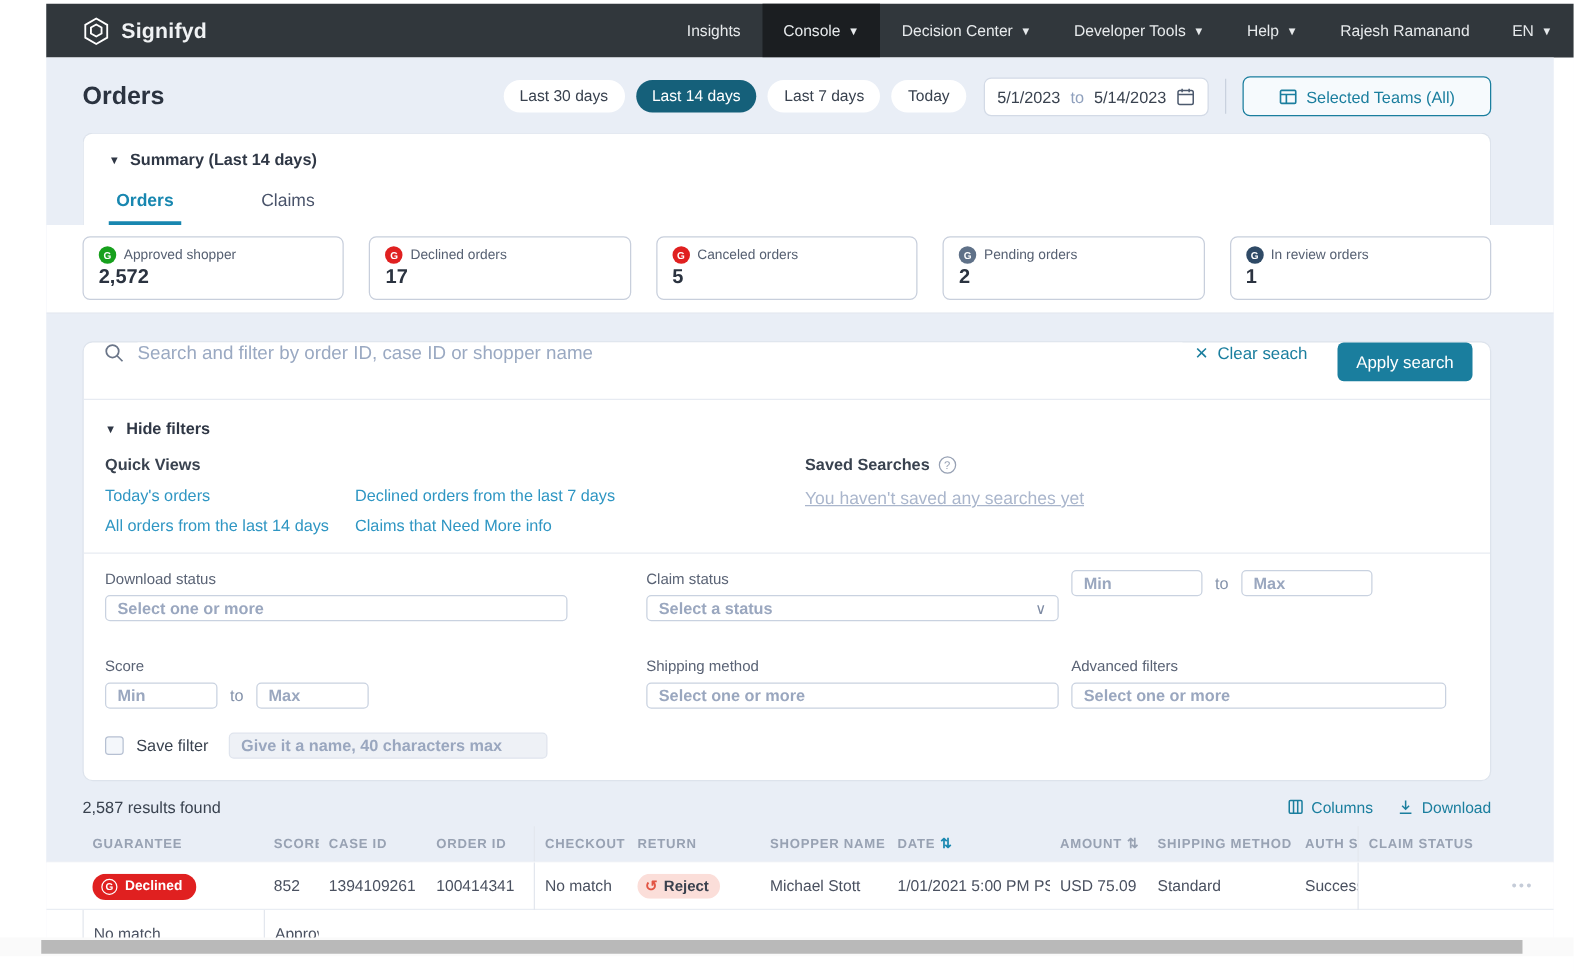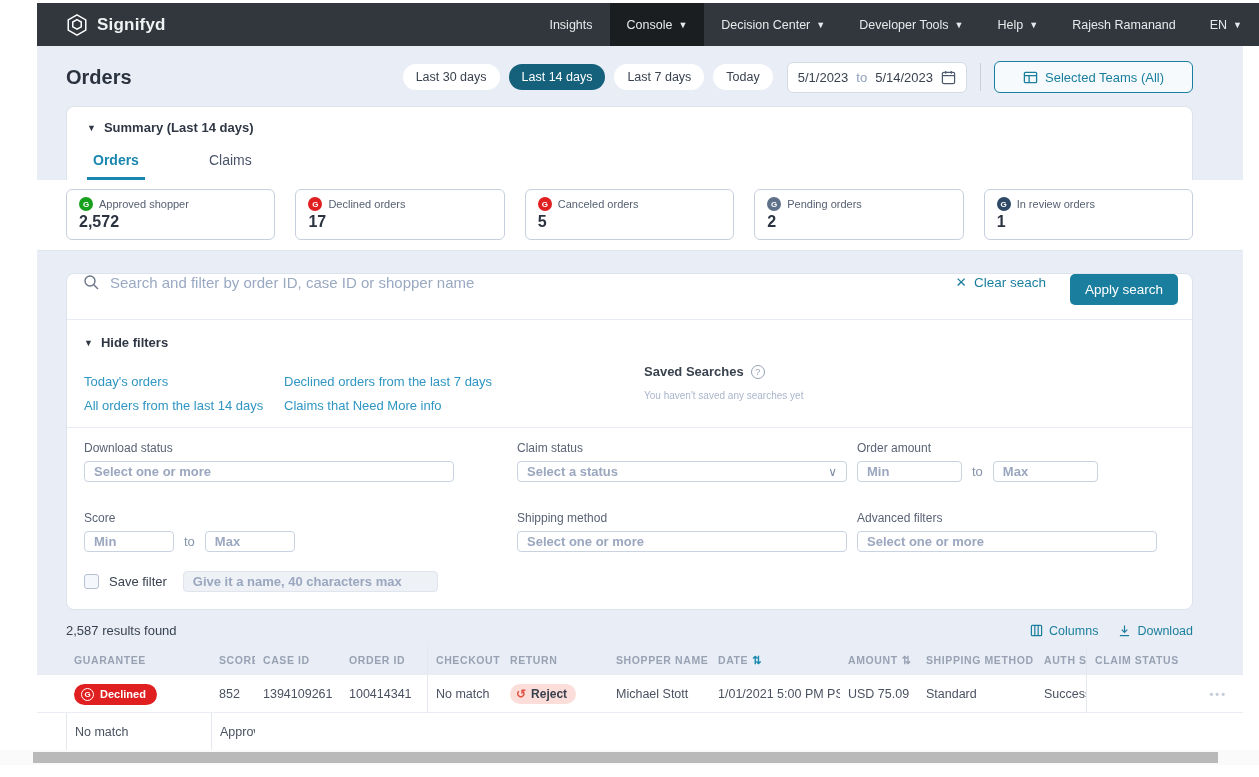--- a/index.html
+++ b/index.html
@@ -46,21 +46,21 @@
   .search-input { flex:1; border:none; outline:none; font-size:15px; color:#3c4250; font-family:"Liberation Sans",sans-serif; }
   .search-input::placeholder { color:#9aa9c2; }
   .clear-link { color:#1a7e9e; font-size:13.5px; display:flex; align-items:center; gap:7px; cursor:pointer; margin-right:14px; white-space:nowrap; }
   .apply-btn { background:#1a7e9e; color:#fff; border:none; border-radius:5px; height:31px; padding:0 15px; font-size:13.5px; font-family:"Liberation Sans",sans-serif; cursor:pointer; }
   .hide-filters { display:flex; align-items:center; gap:8px; padding:15px 20px 2px 17px; font-size:13px; font-weight:bold; color:#2f3745; cursor:pointer; }
   .qv-saved { display:flex; padding:12px 20px 0 17px; }
   .qv { width:560px; }
   .sec-title { font-size:13px; font-weight:bold; color:#39424f; display:flex; align-items:center; gap:7px; }
   .qv-grid { display:grid; grid-template-columns:200px auto; margin-top:10px; row-gap:9px; }
   .qv-link { color:#2f96c3; font-size:13px; cursor:pointer; white-space:nowrap; }
-  .saved-empty { color:#aab6cc; font-size:10px; margin-top:11px; }
+  .saved-empty { color:#aab6cc; font-size:14px; margin-top:11px;text-decoration:underline; }
   .sf-div { height:1px; background:#e7ebf2; margin-top:14px; }
   .filters { padding:13px 20px 0 17px; display:grid; grid-template-columns:433px 340px auto; }
   .f-label { font-size:12px; color:#5a6375; margin-bottom:6px; }
   .t-input { border:1px solid #c9d2e0; border-radius:4px; height:21px; padding:0 9px; font-size:13px; color:#3c4250; background:#fff; font-family:"Liberation Sans",sans-serif; outline:none;font-weight:bold; }
   .t-input::placeholder { color:#9aa7bf; }
   .w-lg{width:370px;} .w-md{width:330px;} .w-sm{width:105px;} .w-xs{width:90px;} .w-adv{width:300px;}
   .selbox { position:relative; display:inline-flex; align-items:center; }
   .selbox .chev { position:absolute; right:10px; color:#7d8aa3; font-size:12px; pointer-events:none; }
   .range { display:flex; align-items:center; gap:10px; font-size:13px; color:#8593ab; }
   .row2 { margin-top:16px; }
@@ -241,20 +241,21 @@
         <button class="apply-btn">Apply search</button>
       </div>
 
       <div class="hide-filters">
         <span class="caret">▼</span>
         <span>Hide filters</span>
       </div>
 
       <div class="qv-saved">
         <div class="qv">
+          <div class="sec-title">Quick Views</div>
           <div class="qv-grid">
             <span class="qv-link">Today's orders</span>
             <span class="qv-link">Declined orders from the last 7 days</span>
             <span class="qv-link">All orders from the last 14 days</span>
             <span class="qv-link">Claims that Need More info</span>
           </div>
         </div>
         <div>
           <div class="sec-title">
             <span>Saved Searches</span>
@@ -272,21 +273,20 @@
           <input class="t-input w-lg" placeholder="Select one or more" style="">
         </div>
         <div>
           <div class="f-label">Claim status</div>
           <span class="selbox">
             <input class="t-input w-md" placeholder="Select a status" style="">
             <span class="chev">∨</span>
           </span>
         </div>
         <div>
-          <div class="f-label">Order amount</div>
           <div class="range">
             <input class="t-input w-sm" placeholder="Min" style="">
             <span>to</span>
             <input class="t-input w-sm" placeholder="Max" style="">
           </div>
         </div>
       </div>
 
       <div class="filters row2">
         <div>

